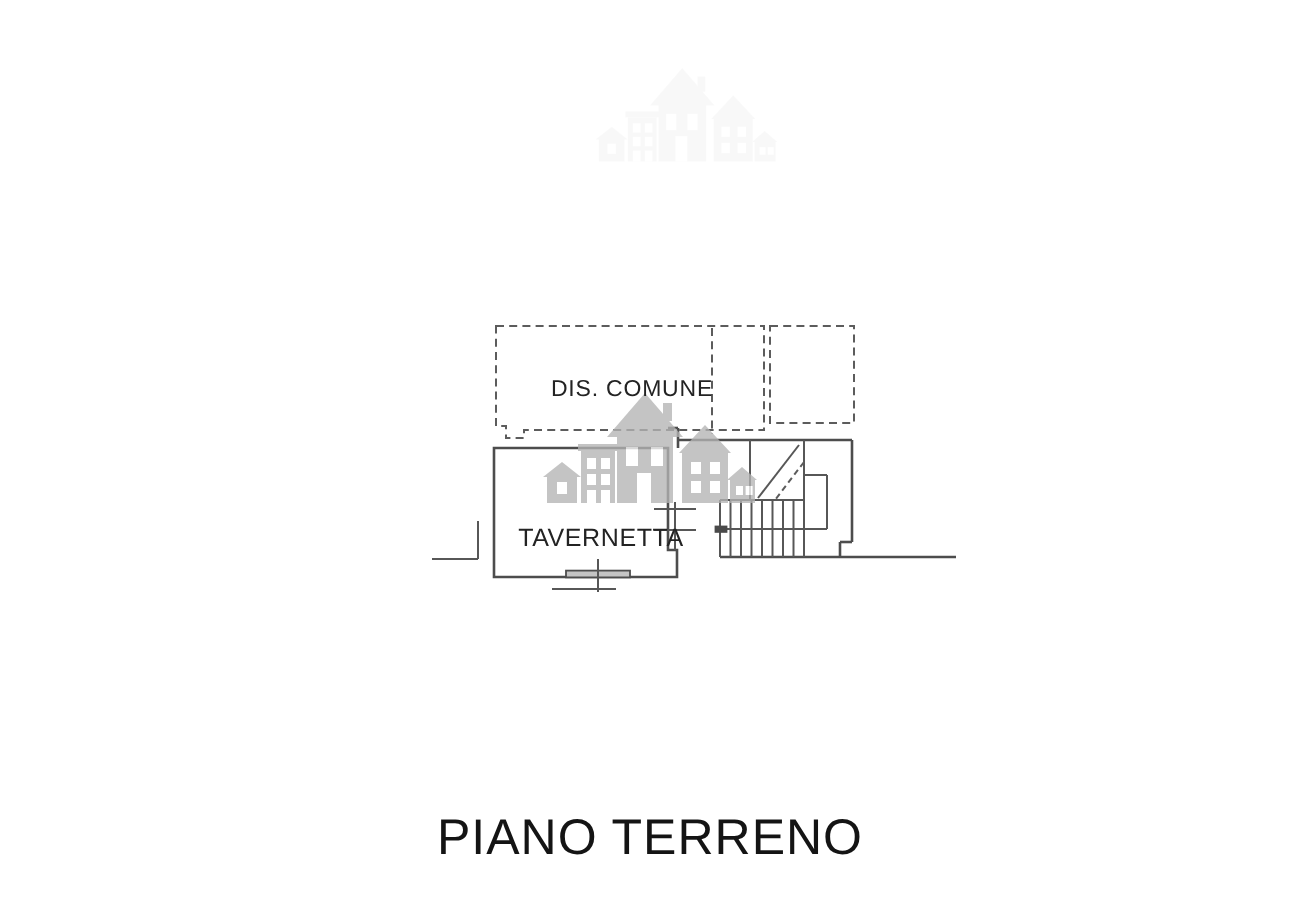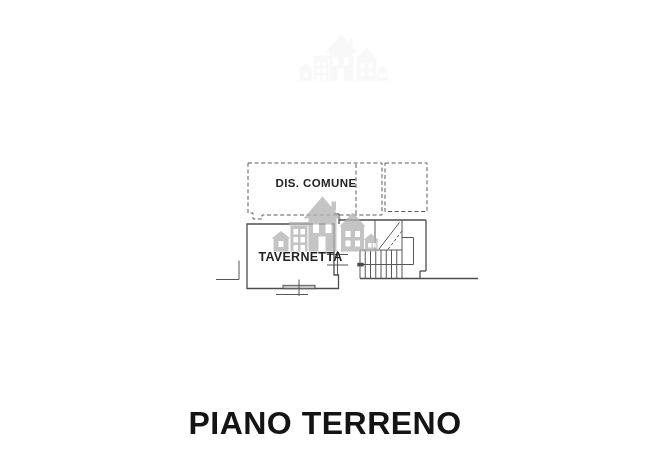--- a/index.html
+++ b/index.html
@@ -1,26 +1,26 @@
 <!DOCTYPE html>
 <html><head>
 <meta charset="utf-8">
 <style>
   html,body { margin:0; padding:0; background:#fff; }
   .stage {
     position:relative; width:650px; height:450px; background:#ffffff;
     overflow:hidden; font-family:"Liberation Sans", sans-serif;
   }
   .plan-svg { position:absolute; left:0; top:0; }
-  .room-label { position:absolute; font-weight:bold; color:#232323; white-space:nowrap; }
+  .room-label { position:absolute; font-weight:normal; color:#232323; white-space:nowrap;margin-top:12px; }
   .lbl-dis { left:250px; top:177px; width:132px; text-align:center; font-size:11.5px; letter-spacing:0.4px; }
   .lbl-tav { left:248px; top:250px; width:105px;  text-align:center; font-size:12.5px; letter-spacing:0.3px; }
   .plan-title {
     position:absolute; left:0; right:0; top:405px; text-align:center;
-    font-size:32px; font-weight:bold; letter-spacing:0.5px; color:#141414;
+    font-size:25px; font-weight:normal; letter-spacing:0.5px; color:#141414;
   }
   
   .ln   { stroke:#575757; stroke-width:1;   fill:none; }
   .wall { stroke:#4d4d4d; stroke-width:1.3; fill:none; }
   .dsh  { stroke:#5c5c5c; stroke-width:1;   fill:none; stroke-dasharray:4 2.6; }
   .dsh2 { stroke:#5c5c5c; stroke-width:1;   fill:none; stroke-dasharray:3 2; }
 </style>
 </head>
 <body>
 

